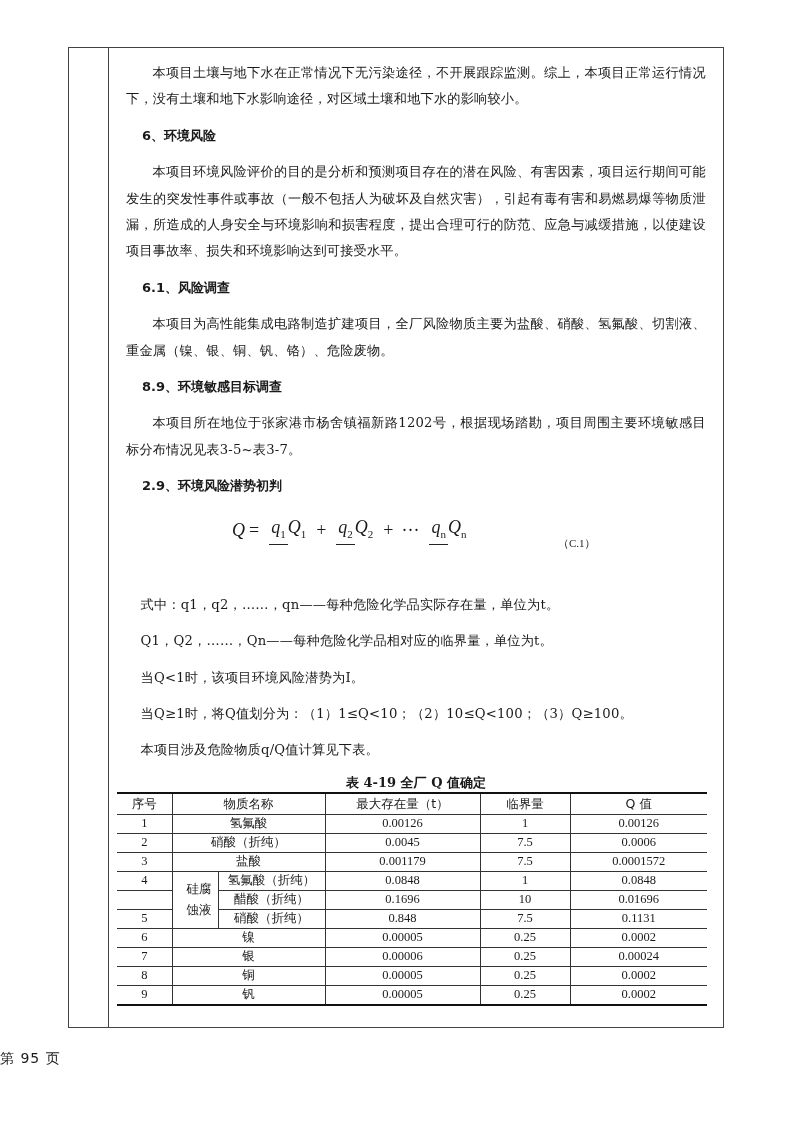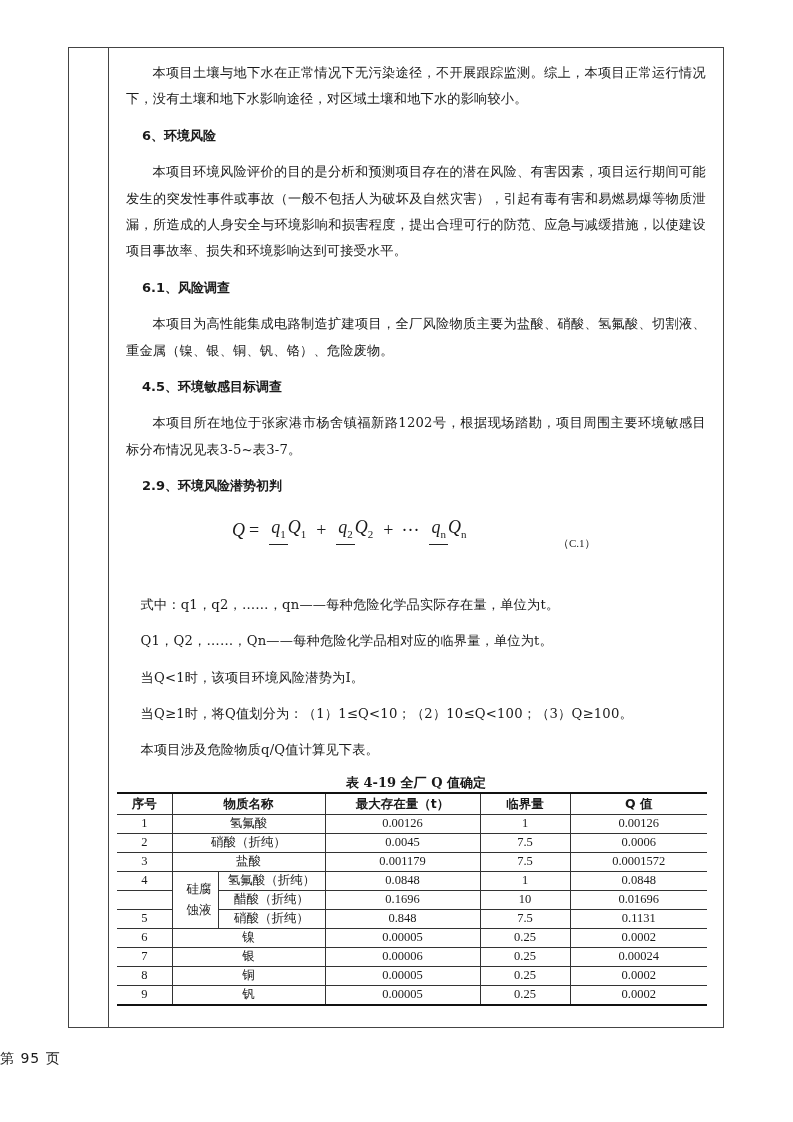--- a/index.html
+++ b/index.html
@@ -46,21 +46,21 @@
     table.q {
       position: relative; left: 1px;
       width: 590px; border-collapse: collapse; font-size: 12.5px;
       font-family: "Liberation Serif", "DejaVu Serif", serif;
       border-top: 2px solid #111; border-bottom: 2px solid #111;
     }
     table.q th, table.q td {
       border-top: 1px solid #333; border-bottom: 1px solid #333;
       text-align: center; padding: 0; height: 18px; line-height: 17px;
     }
-    table.q th { font-weight: bold; font-family: "DejaVu Sans", "Liberation Sans", sans-serif; font-size: 12.5px; height: 20px; }
+    table.q th { font-weight: normal; font-family: "DejaVu Sans", "Liberation Sans", sans-serif; font-size: 12.5px; height: 20px; }
     table.q th + th, table.q td + td { border-left: 1px solid #333; }
     table.q td.cat { line-height: 21px; padding-left: 8px; }
     .col-seq { width: 55px; }
     .col-name-a { width: 46px; }
     .col-name-b { width: 107px; }
     .col-max { width: 155px; }
     .col-thr { width: 90px; }
     .col-q { width: 137px; }
     .footer {
       position: absolute; left: 0; width: 793px; top: 1050px; text-align: left;
@@ -74,21 +74,21 @@
 <div class="frame">
   <div class="divider"></div>
 </div>
 
 <div class="content">
   <p class="p">本项目土壤与地下水在正常情况下无污染途径，不开展跟踪监测。综上，本项目正常运行情况下，没有土壤和地下水影响途径，对区域土壤和地下水的影响较小。</p>
   <p class="h">6、环境风险</p>
   <p class="p">本项目环境风险评价的目的是分析和预测项目存在的潜在风险、有害因素，项目运行期间可能发生的突发性事件或事故（一般不包括人为破坏及自然灾害），引起有毒有害和易燃易爆等物质泄漏，所造成的人身安全与环境影响和损害程度，提出合理可行的防范、应急与减缓措施，以使建设项目事故率、损失和环境影响达到可接受水平。</p>
   <p class="h">6.1、风险调查</p>
   <p class="p">本项目为高性能集成电路制造扩建项目，全厂风险物质主要为盐酸、硝酸、氢氟酸、切割液、重金属（镍、银、铜、钒、铬）、危险废物。</p>
-  <p class="h">4.5、环境敏感目标调查</p>
+  <p class="h">8.9、环境敏感目标调查</p>
   <p class="p">本项目所在地位于张家港市杨舍镇福新路1202号，根据现场踏勘，项目周围主要环境敏感目标分布情况见表3-5~表3-7。</p>
   <p class="h">2.9、环境风险潜势初判</p>
 
   <div class="formula">
     <div class="expr">
       <span>Q</span>
       <span class="op">=</span>
       <span class="frac">
         <span class="num"><span>q</span><sub>1</sub></span>
         <span class="den"><span>Q</span><sub>1</sub></span>

